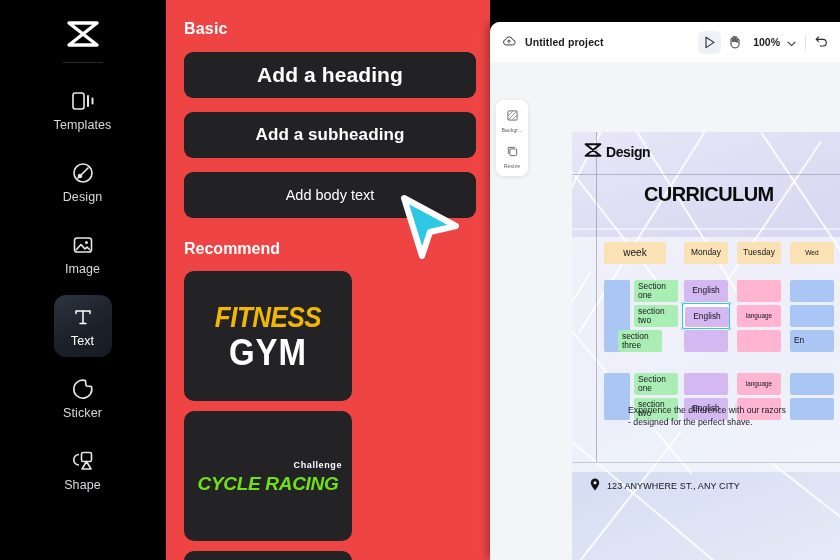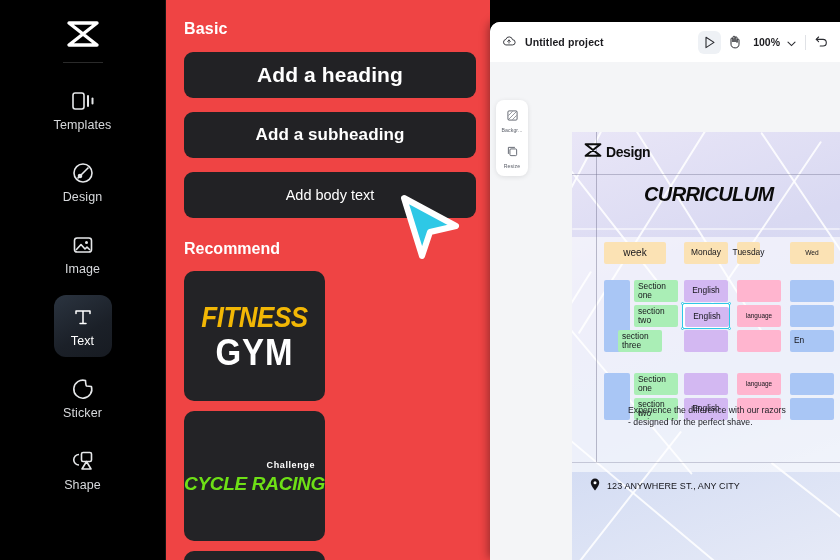--- a/index.html
+++ b/index.html
@@ -42,21 +42,21 @@
     background: #222225; color: #ffffff;
     display:flex; align-items:center; justify-content:center; cursor:pointer;
     border: none; font-family: inherit;
   }
   .basic-btn.h1 { font-size: 21px; font-weight: bold; letter-spacing: .1px; }
   .basic-btn.h2 { font-size: 17px; font-weight: bold; letter-spacing: .1px; }
   .basic-btn.body { font-size: 14.5px; font-weight: normal; }
   .panel-title2 { color:#ffffff; font-size: 16px; font-weight: bold; margin-top: 22px; }
   .thumb-grid { margin-top: 13px; display:flex; flex-wrap: wrap; gap: 10px; }
   .thumb {
-    width: 141px; height: 130px; border-radius: 10px; background: #232326;
+    width: 168px; height: 130px; border-radius: 10px; background: #232326;
     display:flex; align-items:center; justify-content:center; flex-direction:column;
     overflow:hidden; position:relative; cursor:pointer;
   }
   .t1-a { font-size: 26px; font-weight: bold; font-style: italic; color:#F2B705; letter-spacing:-.5px; line-height:1; transform: scaleY(1.15); }
   .t1-b { font-size: 33px; font-weight: bold; color:#ffffff; letter-spacing:1px; line-height:1; margin-top:6px; transform: scaleY(1.1); }
   .t2-a { font-size: 9px; font-weight: bold; color:#ffffff; letter-spacing:.6px; align-self:flex-end; margin-right:10px; }
   .t2-b { font-size: 19px; font-weight: bold; font-style: italic; color:#6EE016; letter-spacing:-.3px; margin-top:4px; line-height:1; }
   .confetti { position:absolute; inset:0; }
 
   
@@ -94,21 +94,21 @@
   }
   .tri { position:absolute; height:1.6px; background: rgba(255,255,255,.85); transform-origin: 0 0; border-radius:2px; }
   .canvas-white {
     position:absolute; left:0; top: 105px; width: 268px; height: 235px;
     background: rgba(255,255,255,.58);
   }
   .cc-logo { position:absolute; left: 12px; top: 11px; display:flex; align-items:center; gap:4px; }
   .cc-name { font-size: 14px; font-weight: bold; color:#0d0d0d; letter-spacing:-.4px; }
   .cc-title {
     position:absolute; left: 72px; top: 52px; font-size: 20px; font-weight:bold;
-    font-style: italic; color:#0b0b0b; line-height: 1.02; letter-spacing:-.6px;
+    color:#0b0b0b; line-height: 1.02; letter-spacing:-.6px;
   }
   .table { position:absolute; left: 2px; top: 110px; }
   .cell { position:absolute; border-radius: 2px; display:flex; align-items:center; justify-content:center; }
   .cell span { font-size: 8.4px; color:#15151a; line-height:1.12; text-align:center; padding: 0 2px; }
   .cell.left span { text-align:left; width:100%; padding-left:4px; }
   .sel-cell { position:absolute; border: 1.1px solid #2ec8e6; background:#ffffff; border-radius:2px; }
   .handle { position:absolute; width:3.6px; height:3.6px; background:#ffffff; border:1px solid #2ec8e6; border-radius:50%; }
   .blurb { position:absolute; left: 56px; top: 272px; width: 160px; font-size:8.7px; color:#222228; line-height:1.38; }
   .hrule { position:absolute; left:0; top: 330px; width: 268px; height:1px; background:rgba(120,120,150,.35); }
   .addr-row { position:absolute; left: 18px; top: 345px; display:flex; align-items:center; gap:7px; }
@@ -333,21 +333,21 @@
         </div>
 
         <div class="table">
 
           <div class="cell" style="left:30px;  top:0;  width:62px; height:22px; background:#fbe2b4;">
               <span style="font-size:10px;">week</span>
             </div>
           <div class="cell" style="left:110px; top:0;  width:44px; height:22px; background:#fbe2b4;">
               <span>Monday</span>
             </div>
-          <div class="cell" style="left:163px; top:0;  width:23px; height:22px; background:#fbe2b4;justify-content:center;">
+          <div class="cell" style="left:163px; top:0;  width:44px; height:22px; background:#fbe2b4;justify-content:center;">
               <span>Tuesday</span>
             </div>
           <div class="cell" style="left:216px; top:0;  width:44px; height:22px; background:#fbe2b4;">
               <span style="font-size:6.6px;">Wed</span>
             </div>
 
           <div class="cell" style="left:30px; top:38px; width:26px; height:72px; background:#a9c6f5;"></div>
 
           <div class="cell left" style="left:60px; top:38px; width:44px; height:22px; background:#aaeeb6;">
               <span>Section one</span>

